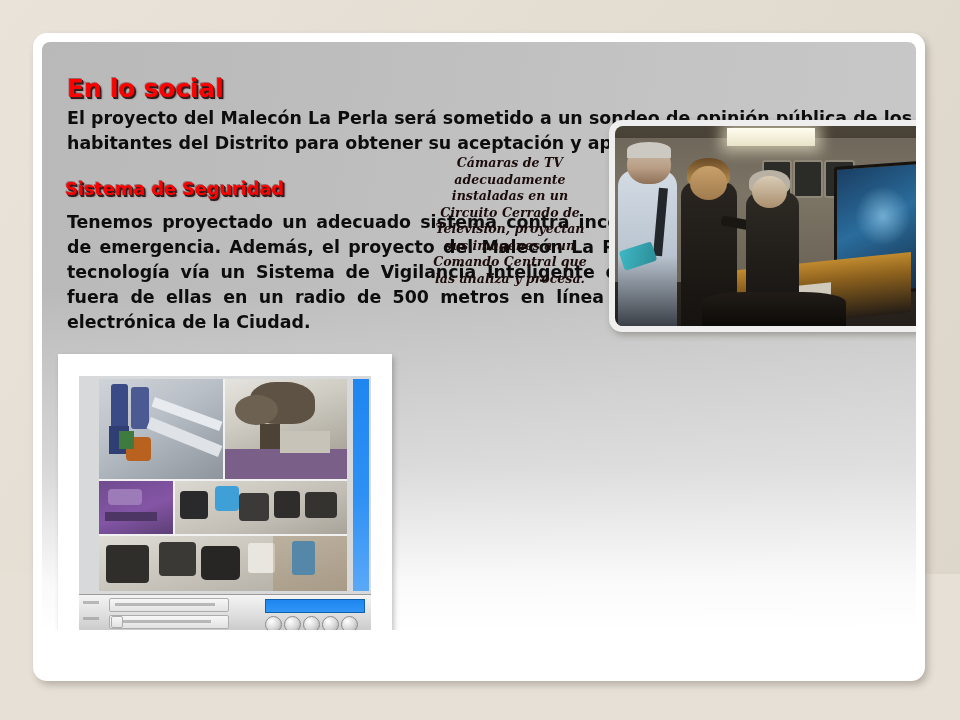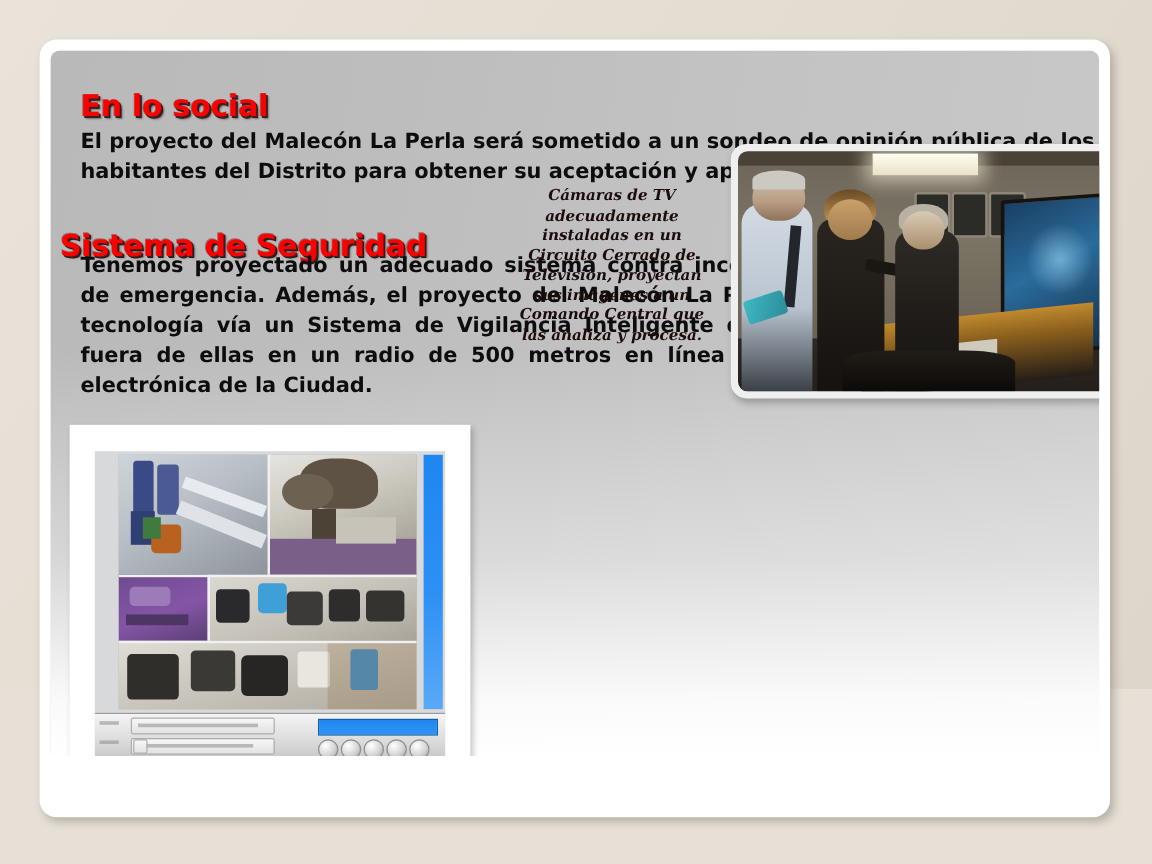--- a/index.html
+++ b/index.html
@@ -55,21 +55,21 @@
     color: #ff0000;
     letter-spacing: -0.2px;
     white-space: nowrap;
     text-shadow:
        1px 1px 0 #3a2020,
        1.6px 1.6px 0 #2d1717,
       -0.7px -0.7px 0 rgba(120,40,40,0.55),
        2.4px 2.4px 1.6px rgba(40,20,20,0.45);
   }
   #heading-social  { left: 25px; top: 32px;  font-size: 25px; }
-  #heading-security{ left: 8px; top: 136px; font-size: 25px; margin-top: 12px; }
+  #heading-security{ left: 23px; top: 136px; font-size: 18px; }
 
   
   .slide-paragraph {
     position: absolute;
     font-family: "DejaVu Sans", sans-serif;
     font-weight: bold;
     color: #0d0d0d;
     font-size: 17.4px;
     line-height: 25px;
     text-align: justify;

